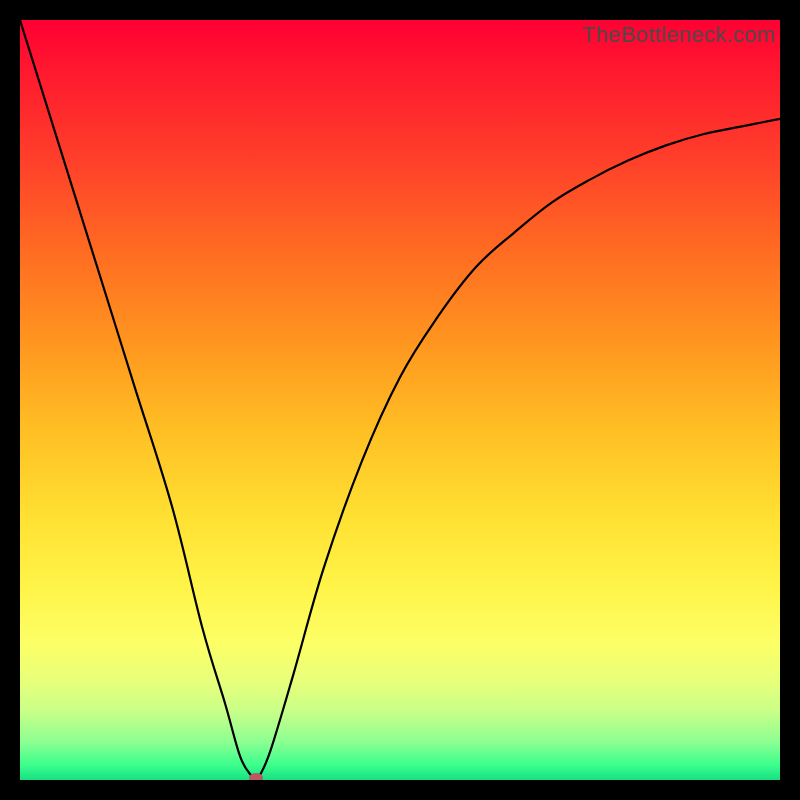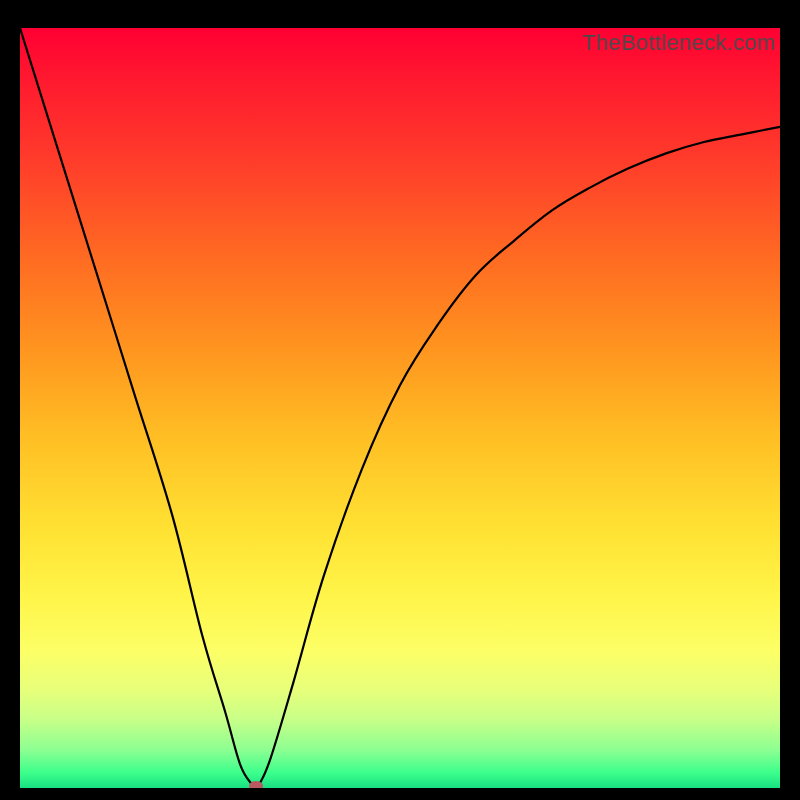--- a/index.html
+++ b/index.html
@@ -26,21 +26,20 @@
       #ffbf24 54%,
       #ffe233 66%,
       #fff54a 75%,
       #fcff66 82%,
       #e8ff7a 87%,
       #c8ff88 91%,
       #8cff92 95%,
       #3cff8c 98%,
       #18e082 100%);
     overflow: hidden;
-    margin-top: 8px;
   }
   .watermark {
     position: absolute;
     top: 2px;
     right: 4px;
     color: #4a4a4a;
     font-size: 22px;
     font-weight: 500;
     letter-spacing: 0.3px;
     z-index: 20;

